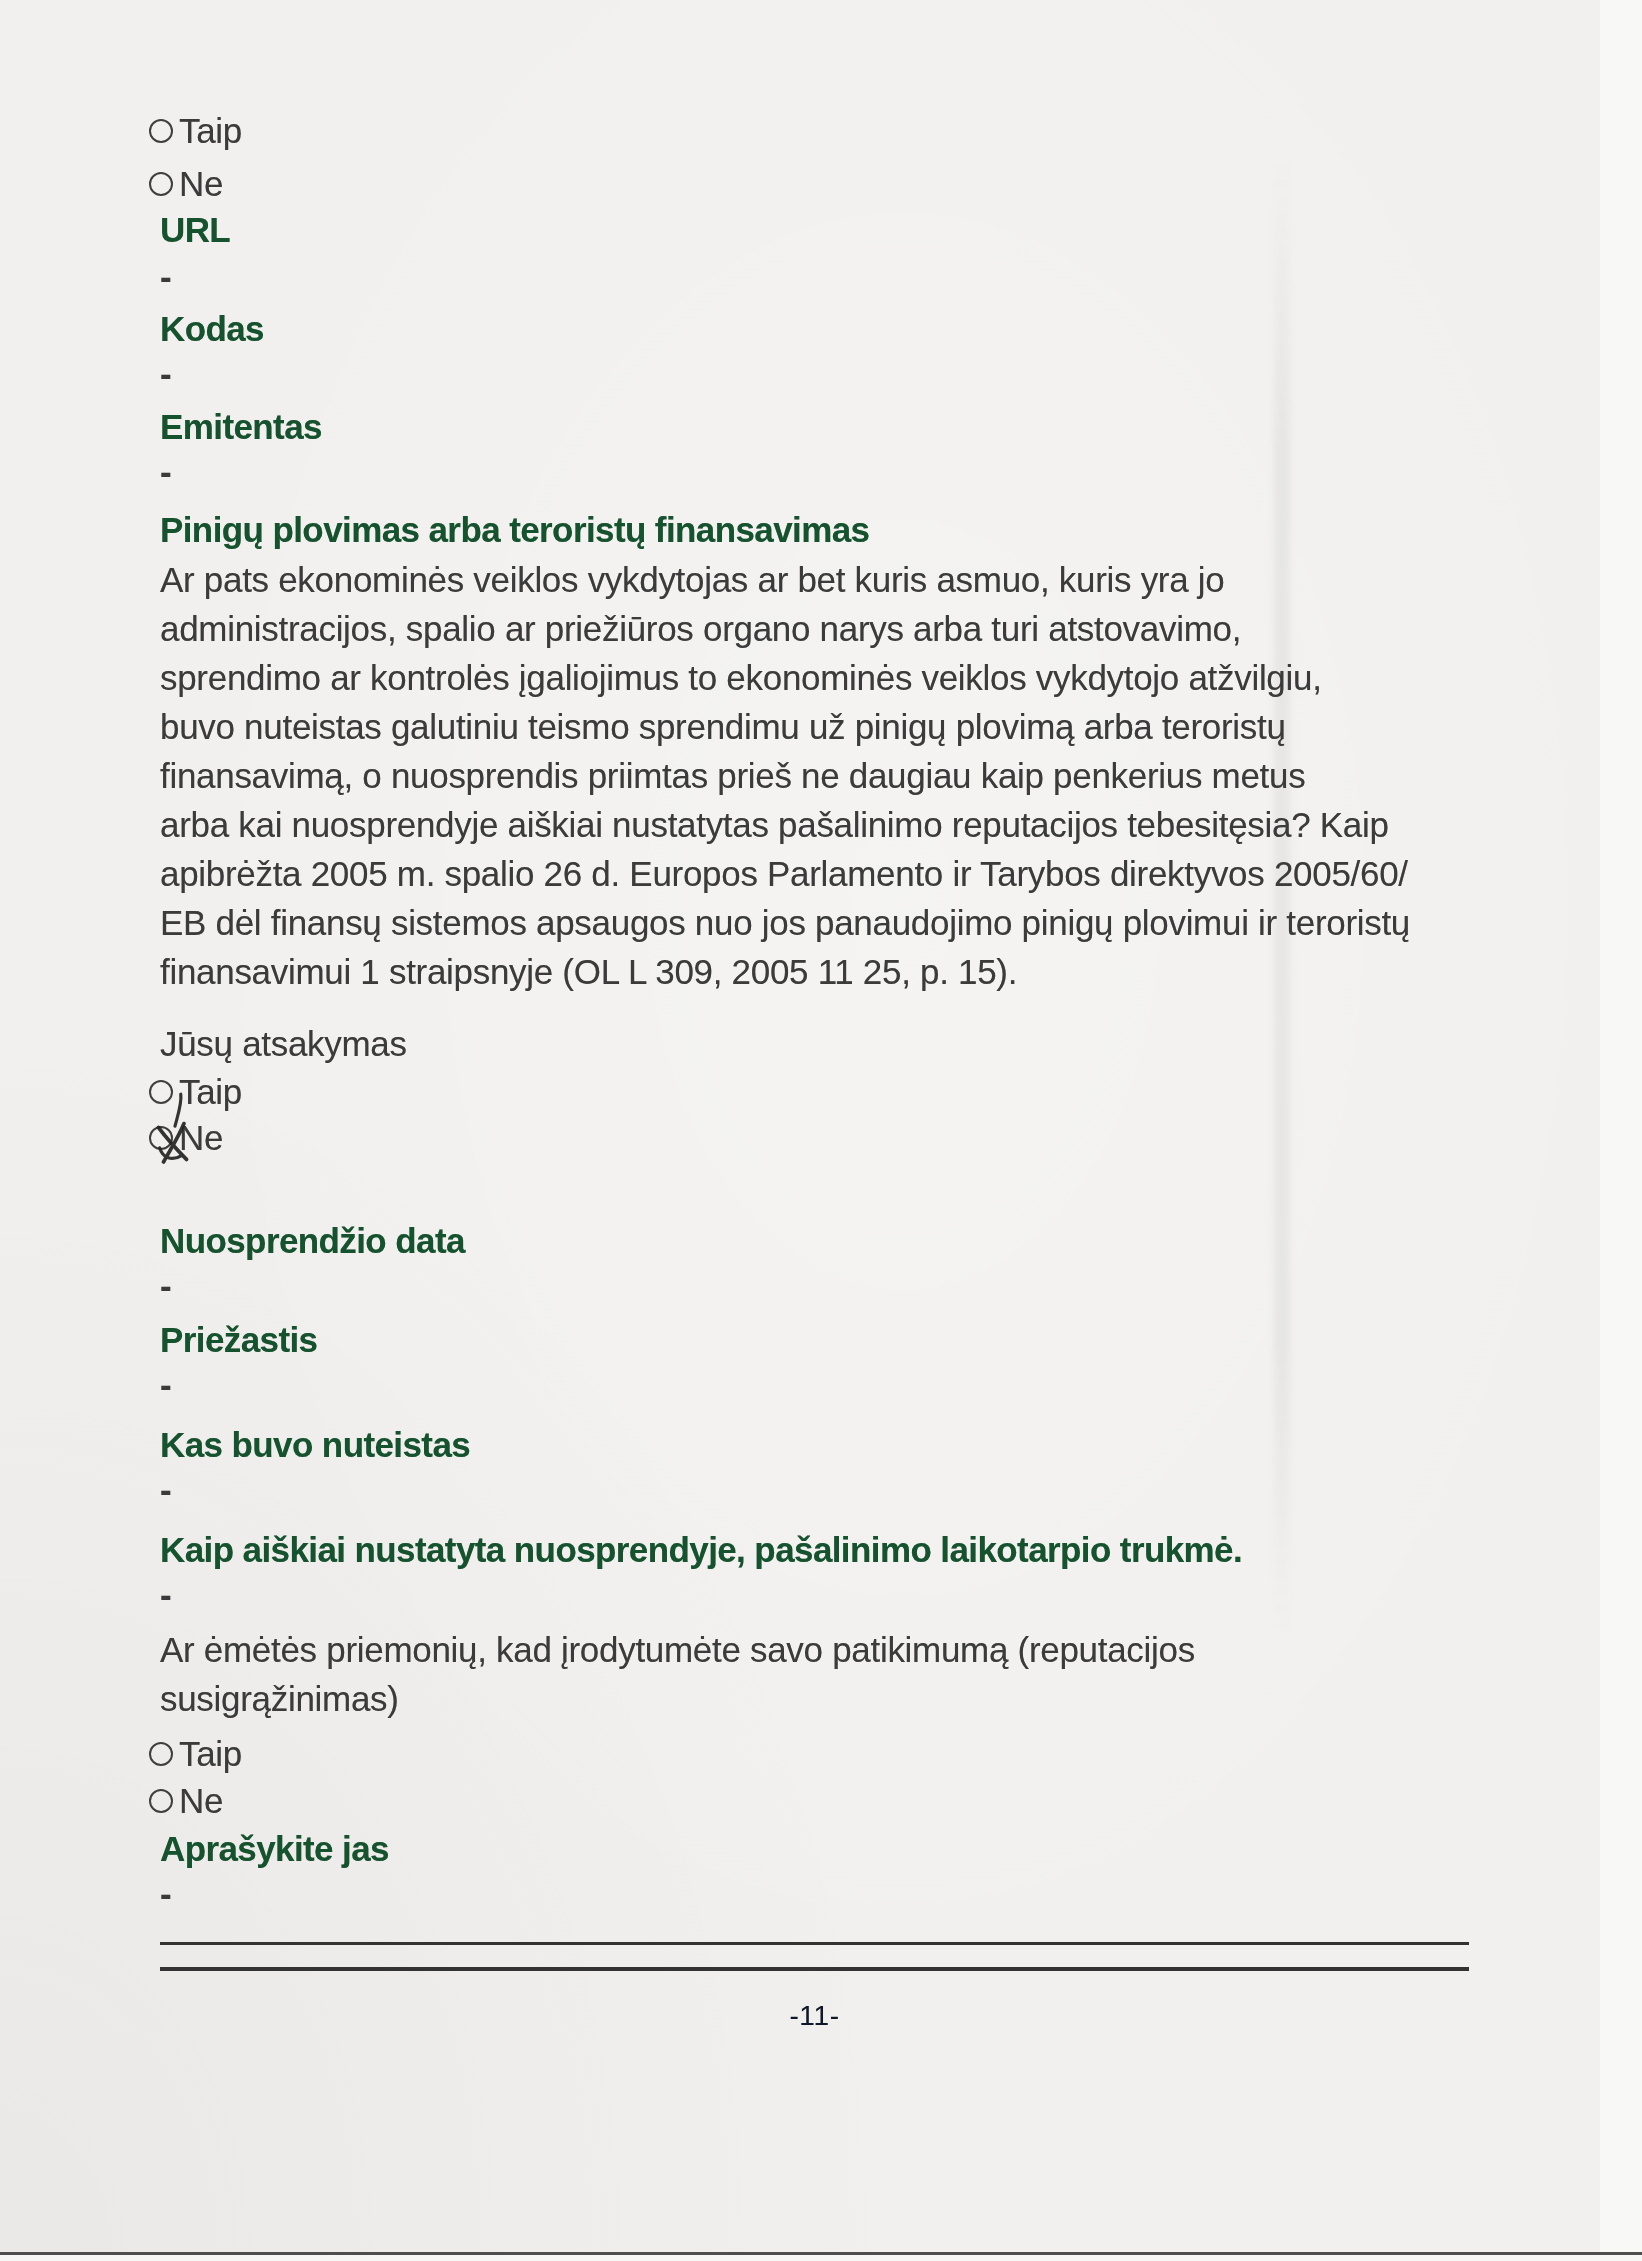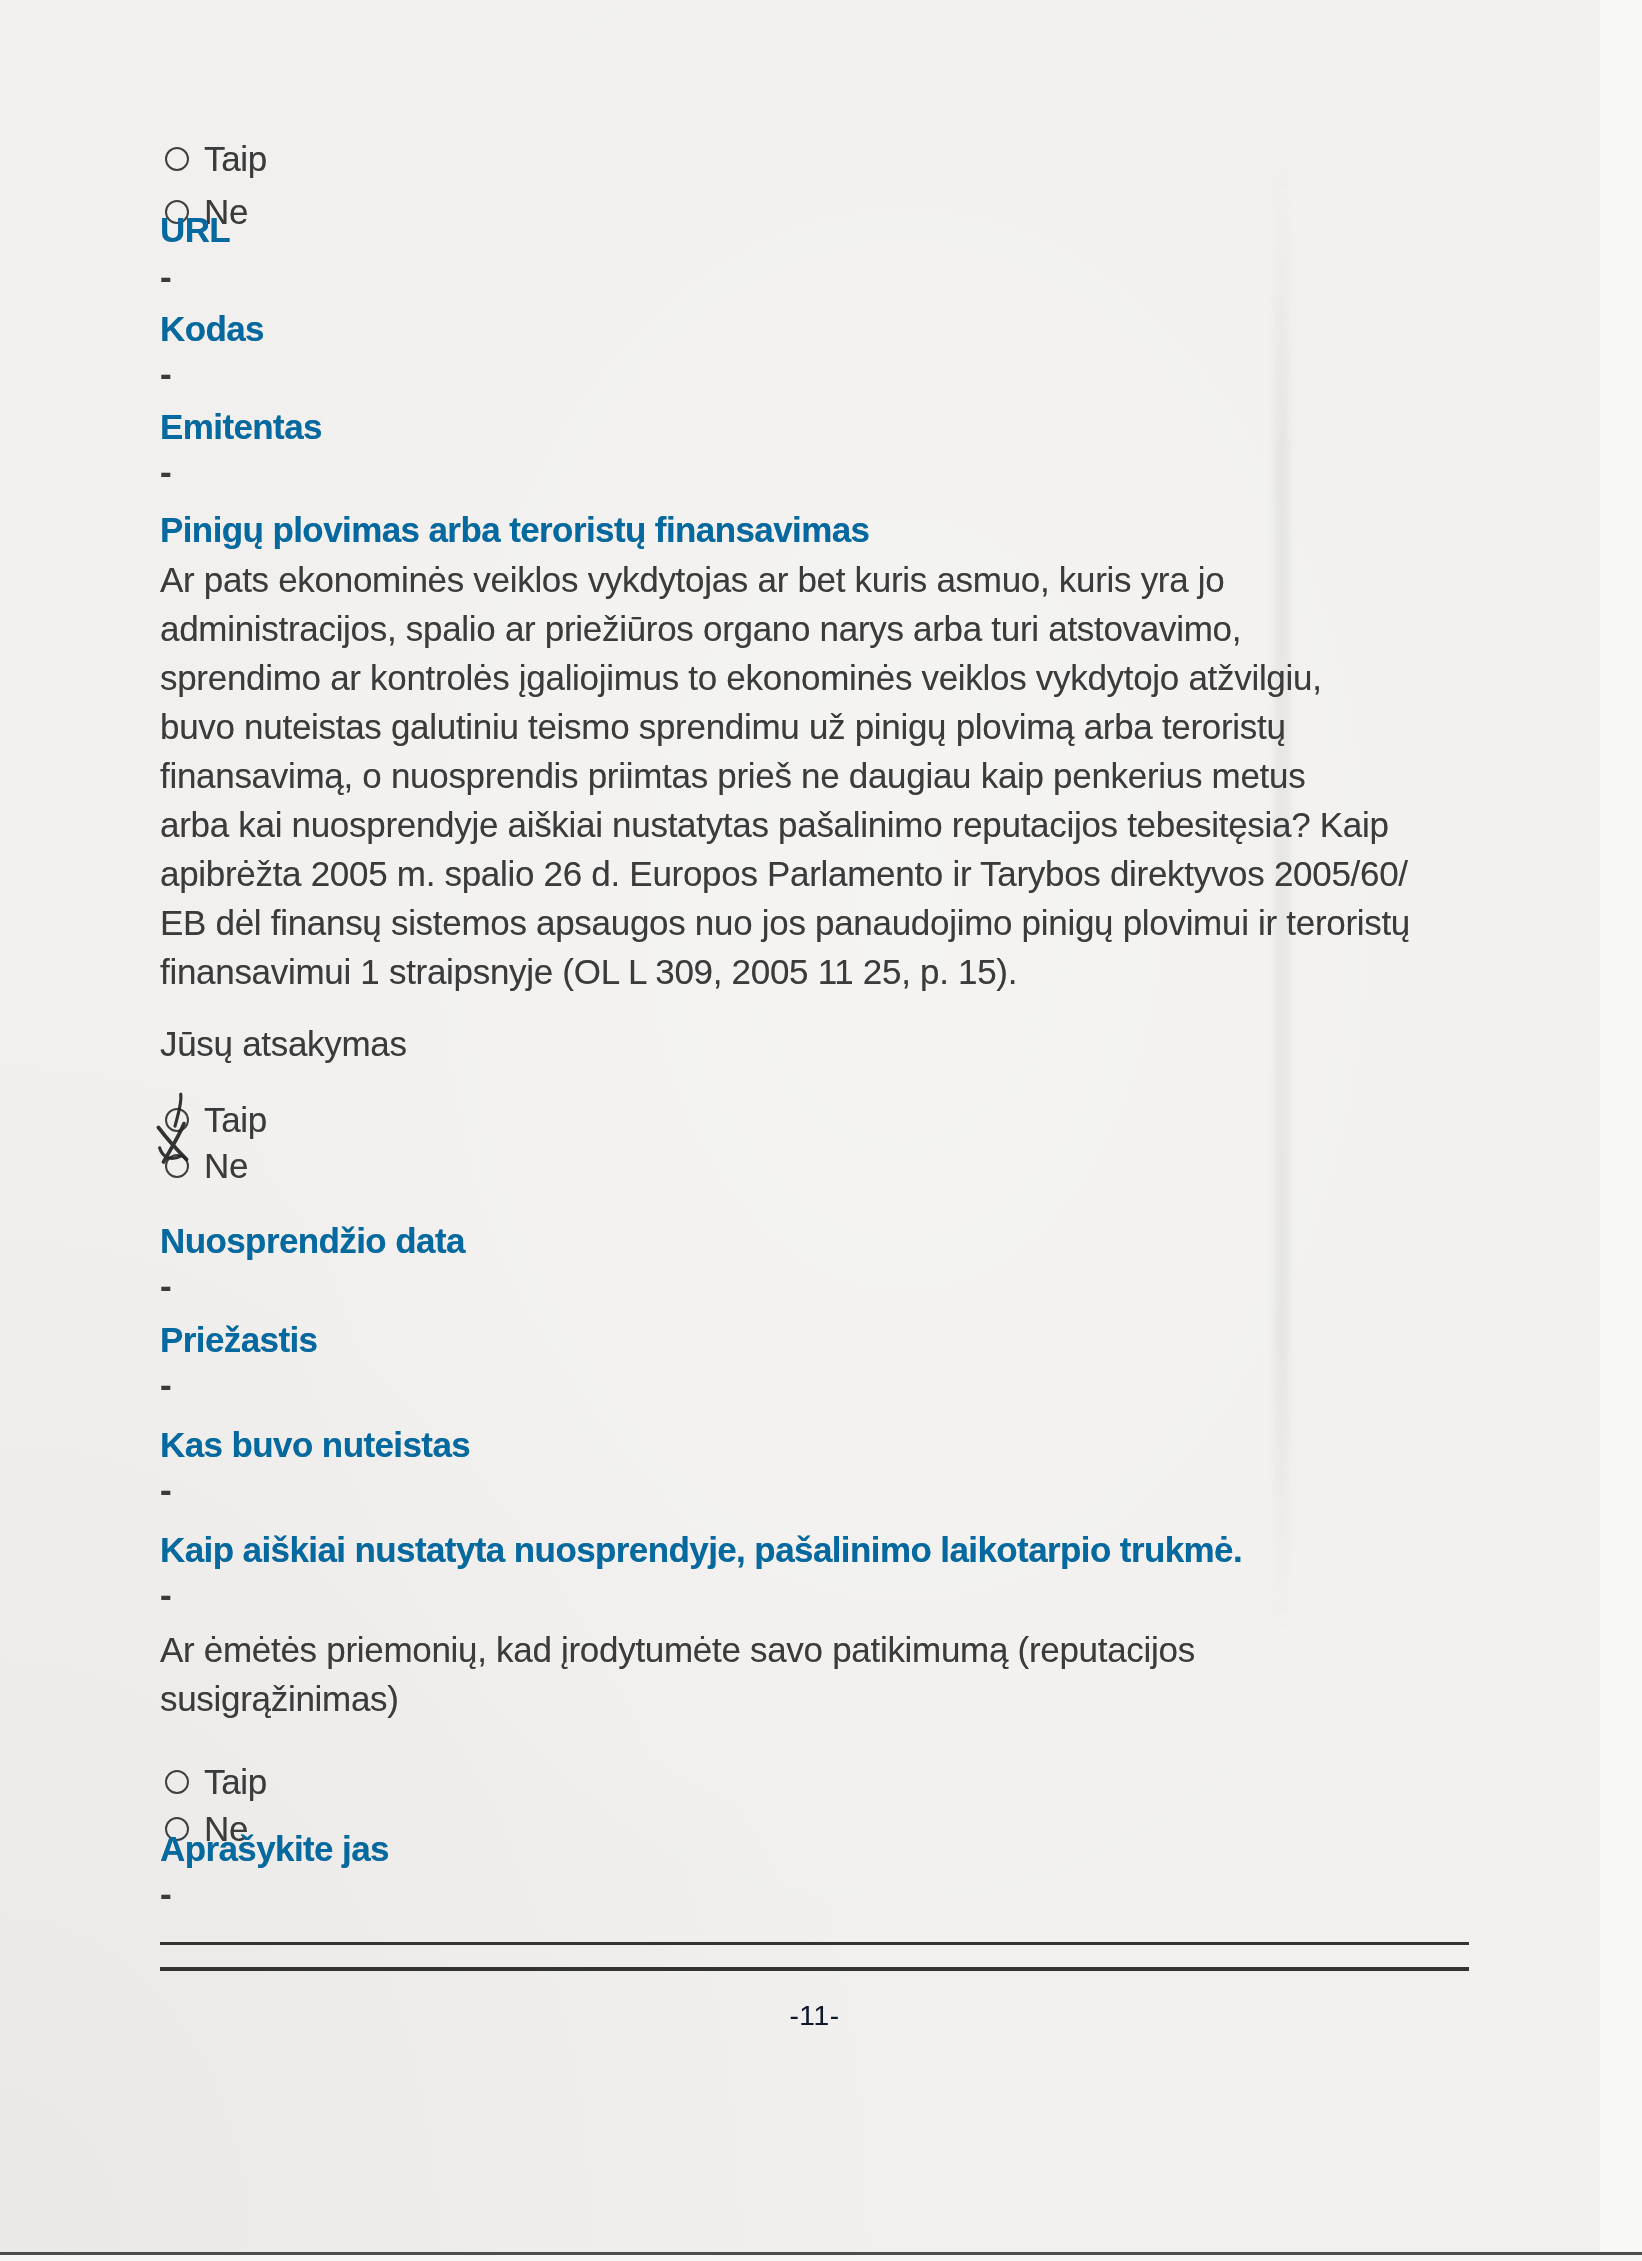--- a/index.html
+++ b/index.html
@@ -17,29 +17,29 @@
   .crease{position:absolute;left:1274px;top:155px;width:15.5px;height:1482px;
     background:linear-gradient(to bottom, rgba(0,0,0,0) 0%, rgba(90,90,90,0.07) 20%, rgba(90,90,90,0.07) 80%, rgba(0,0,0,0) 100%);
     filter:blur(3.9px);pointer-events:none;}
   .right-band{position:absolute;right:0;top:0;width:43px;height:2261px;background:rgba(255,255,255,0.5);pointer-events:none;}
   .scan-edge{position:absolute;left:0;top:2252px;width:1643px;height:2.6px;background:#4e4e4e;}
   .below-edge{position:absolute;left:0;top:2255px;width:1643px;height:6.4px;background:#f7f7f5;}
 
   
   .t{position:absolute;left:160px;font-size:35px;line-height:1;letter-spacing:-0.3px;
      white-space:nowrap;text-shadow:0 0 0.6px rgba(60,60,60,0.40);}
-  .b{font-weight:700;color:#0369a1;letter-spacing:-0.6px;}
+  .b{font-weight:700;color:#14532d;letter-spacing:-0.6px;}
   .dash{position:absolute;left:160px;font-size:35px;font-weight:700;line-height:1;
      color:#3a3a3a;text-shadow:0 0 0.6px rgba(60,60,60,0.40);}
   .para{position:absolute;left:160px;top:555px;}
   .para .pline{font-size:35px;line-height:49px;letter-spacing:-0.3px;white-space:nowrap;
      text-shadow:0 0 0.6px rgba(60,60,60,0.40);}
 
   
-  .radio-row{position:absolute;left:165px;height:35px;display:flex;align-items:center;gap:15px;cursor:default;margin-top:28px;}
+  .radio-row{position:absolute;left:149px;height:35px;display:flex;align-items:center;gap:6px;cursor:default;}
   .radio-circle{width:20px;height:20px;border:2.9px solid #3f3f3f;border-radius:50%;
      box-sizing:content-box;flex:none;background:transparent;}
   .radio-label{font-size:35px;line-height:1;letter-spacing:-0.3px;text-shadow:0 0 0.6px rgba(60,60,60,0.40);}
 
   .pen-mark{position:absolute;left:152px;top:1090px;width:46px;height:80px;pointer-events:none;}
 
   .rule{position:absolute;left:160px;width:1309px;background:#333;}
   .rule1{top:1942px;height:2.6px;}
   .rule2{top:1967px;height:3.9px;}
   .pagenum{position:absolute;left:160px;width:1309px;top:2000px;text-align:center;

